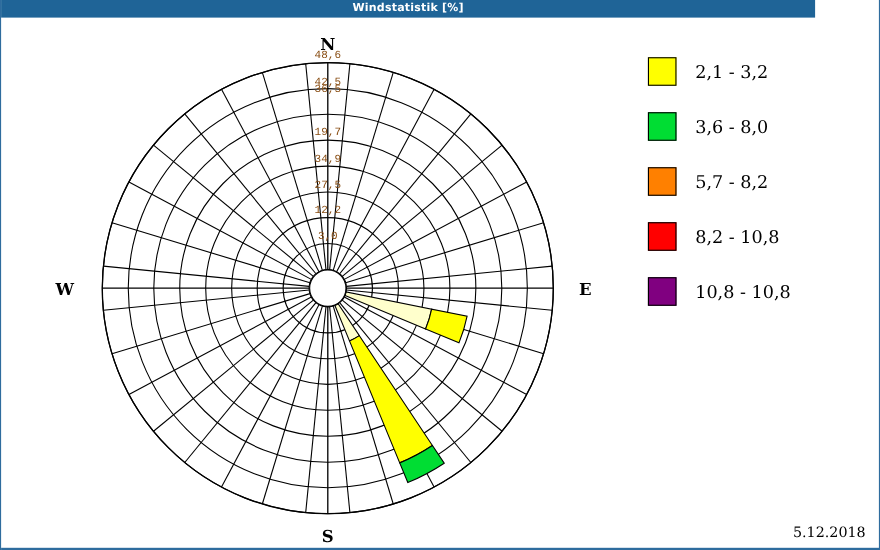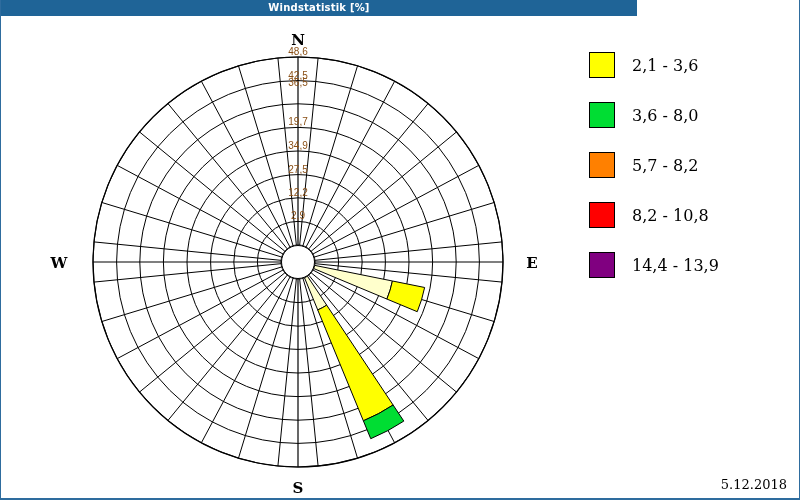--- a/index.html
+++ b/index.html
@@ -15,21 +15,21 @@
     background: #ffffff;
     font-family: "DejaVu Serif", serif;
     border-left: 1px solid #2e6c9e;
     border-right: 1px solid #2e6c9e;
     box-sizing: border-box;
   }
   
   #titlebar {
     position: absolute;
     left: 0; top: 0;
-    width: 636px; height: 16px;
+    width: 740px; height: 16px;
     background: #1f6497;
     color: #ffffff;
     font-family: "DejaVu Sans", sans-serif;
     font-size: 10px;
     font-weight: bold;
     line-height: 16px;
     text-align: center;
     letter-spacing: 0.2px;
     white-space: nowrap;
   }
@@ -57,21 +57,21 @@
     text-align: center;
     white-space: nowrap;
   }
   #compass-n { left: 277px; top: 31px; width: 40px; }
   #compass-s { left: 277px; top: 479px; width: 40px; }
   #compass-w { left: 38px;  top: 254px; width: 40px; }
   #compass-e { left: 511px; top: 254px; width: 40px; }
   
   .rtick {
     position: absolute;
-    font-family: Liberation Sans, sans-serif;
+    font-family: Liberation Mono, monospace;
     font-size: 10px;
     color: #8a4f15;
     text-align: center;
     white-space: nowrap;
     width: 40px;
   }
   
   #legend {
     position: absolute;
     left: 588px; top: 40px;
@@ -176,49 +176,49 @@
         <circle cx="297" cy="246" r="16.5" fill="#ffffff" stroke="#000000" stroke-width="1"></circle>
       </svg>
   </div>
 
   <div class="compass" id="compass-n">N</div>
   <div class="compass" id="compass-e">E</div>
   <div class="compass" id="compass-s">S</div>
   <div class="compass" id="compass-w">W</div>
 
   <div id="rtick-layer">
-      <div class="rtick" style="left: 277px; top: 210.403px;">2,9</div>
+      <div class="rtick" style="left: 277px; top: 210.403px;">3,0</div>
       <div class="rtick" style="left: 277px; top: 186.807px;">12,2</div>
       <div class="rtick" style="left: 277px; top: 163.597px;">27,5</div>
       <div class="rtick" style="left: 277px; top: 140px;">34,9</div>
       <div class="rtick" style="left: 277px; top: 116.403px;">19,7</div>
       <div class="rtick" style="left: 277px; top: 77px;">36,5</div>
       <div class="rtick" style="left: 277px; top: 69.5967px;">42,5</div>
       <div class="rtick" style="left: 277px; top: 46px;">48,6</div>
     </div>
 
   <div id="legend">
       <div class="legend-row">
         <div class="swatch" style="background: rgb(255, 255, 0);"></div>
-        <div class="legend-label">2,1 - 3,6</div>
+        <div class="legend-label">2,1 - 3,2</div>
       </div>
       <div class="legend-row">
         <div class="swatch" style="background: rgb(0, 221, 51);"></div>
         <div class="legend-label">3,6 - 8,0</div>
       </div>
       <div class="legend-row">
         <div class="swatch" style="background: rgb(255, 128, 0);"></div>
         <div class="legend-label">5,7 - 8,2</div>
       </div>
       <div class="legend-row">
         <div class="swatch" style="background: rgb(255, 0, 0);"></div>
         <div class="legend-label">8,2 - 10,8</div>
       </div>
       <div class="legend-row">
         <div class="swatch" style="background: rgb(128, 0, 128);"></div>
-        <div class="legend-label">14,4 - 13,9</div>
+        <div class="legend-label">10,8 - 10,8</div>
       </div>
     </div>
 
   <div id="datestamp">5.12.2018</div>
 
   <div id="bottomrule"></div>
 </div>
 
 </body></html>

